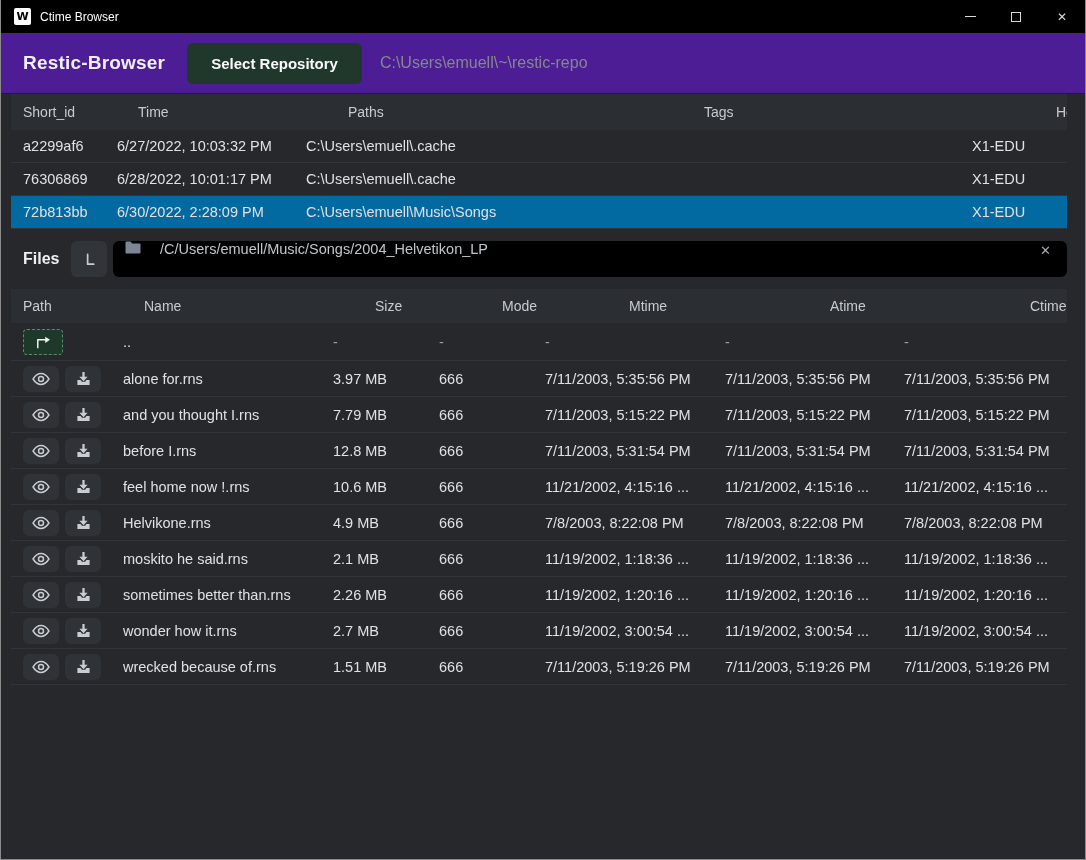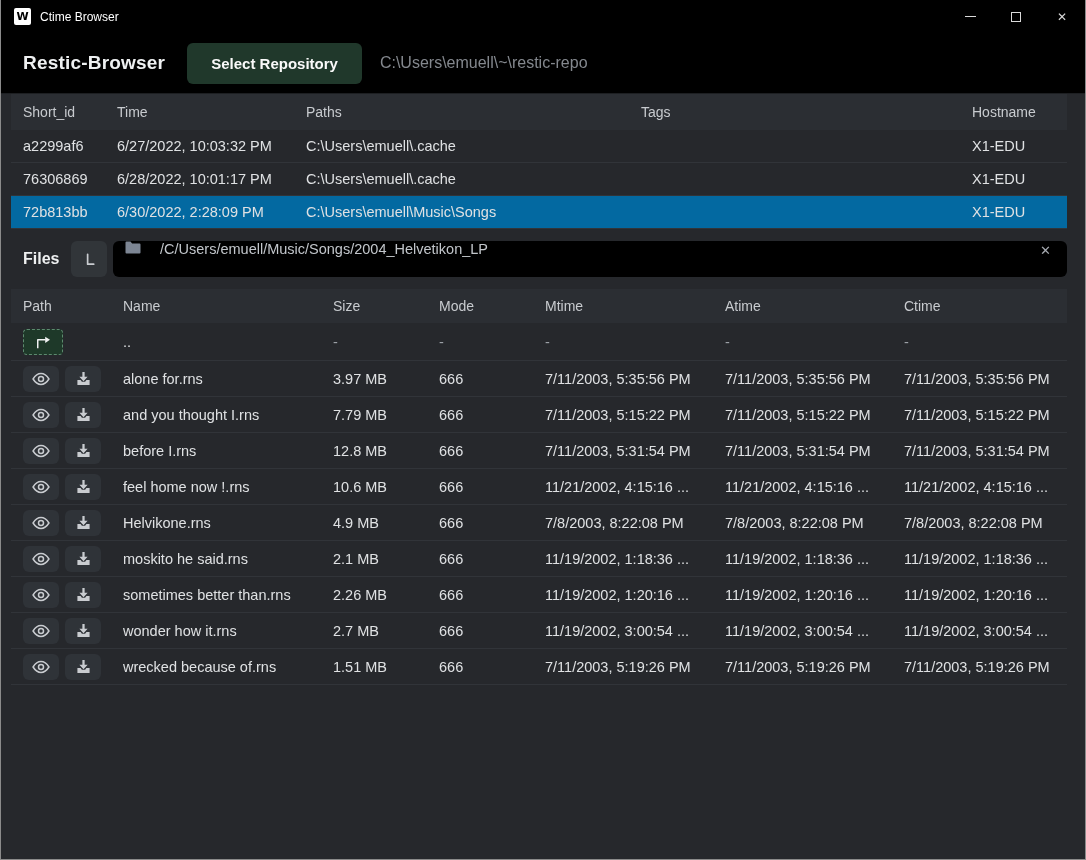--- a/index.html
+++ b/index.html
@@ -24,35 +24,35 @@
   }
   .titlebar-title { color:#fff; font-size:12px; margin-left:9px; }
   .win-controls { margin-left:auto; display:flex; height:100%; }
   .win-btn { width:46px; height:100%; display:flex; align-items:center; justify-content:center; color:#e8e8e8; }
   .glyph-min { width:11px; border-top:1px solid #dadada; display:block; }
   .glyph-max { width:10px; height:10px; border:1px solid #dadada; display:block; }
   .glyph-close { font-size:12px; color:#dadada; }
   
   .toolbar {
     height:61px; flex:0 0 auto; display:flex; align-items:center;
-    padding:0 22px; background:#000000; border-bottom:1px solid #1d1f22;
+    padding:0 22px; background:#4c1d95; border-bottom:1px solid #1d1f22;
   }
   .app-title { font-size:19px; font-weight:700; color:#eef0f1; letter-spacing:.2px; }
   .select-repo-btn {
     margin-left:22px; background:#20382b; color:#fafafa; font-weight:700; font-size:15px;
     font-family:Liberation Sans, sans-serif;
     padding:12px 24px; border:none; border-radius:6px; cursor:pointer;
   }
   .repo-path { margin-left:18px; color:#84888e; font-size:16px; }
   
   .section-heading { font-size:16px; font-weight:700; color:#eef0f1; padding:21px 22px 17px 22px; }
   .tbl { margin:0 18px 0 10px; }
   .grid-snap { display:grid; grid-template-columns:94px 189px 335px 331px 1fr; align-items:center; padding-left:12px; }
   .grid-files { display:grid; grid-template-columns:100px 210px 106px 106px 180px 179px 1fr; align-items:center; padding-left:12px; }
-  .thead { background:#2b2e33; height:36px; color:#c8cbcf; font-size:14px; }
+  .thead { background:#2b2e33; height:36px; color:#c8cbcf; font-size:14px;gap:21px; }
   .thead-files { height:34px; }
   .trow { height:33px; font-size:14.5px; border-bottom:1px solid #313439; color:#dfe1e3; cursor:default; }
   .trow.selected { background:#0369a1; }
   .cell { overflow:hidden; white-space:nowrap; padding-right:10px; }
   
   .files-bar { display:flex; align-items:center; padding:12px 18px 12px 22px; }
   .files-heading { font-size:16px; font-weight:700; color:#eef0f1; width:48px; }
   .up-btn {
     width:36px; height:36px; background:#313539; border:none; border-radius:6px;
     display:flex; align-items:center; justify-content:center; cursor:pointer; flex:0 0 auto;

